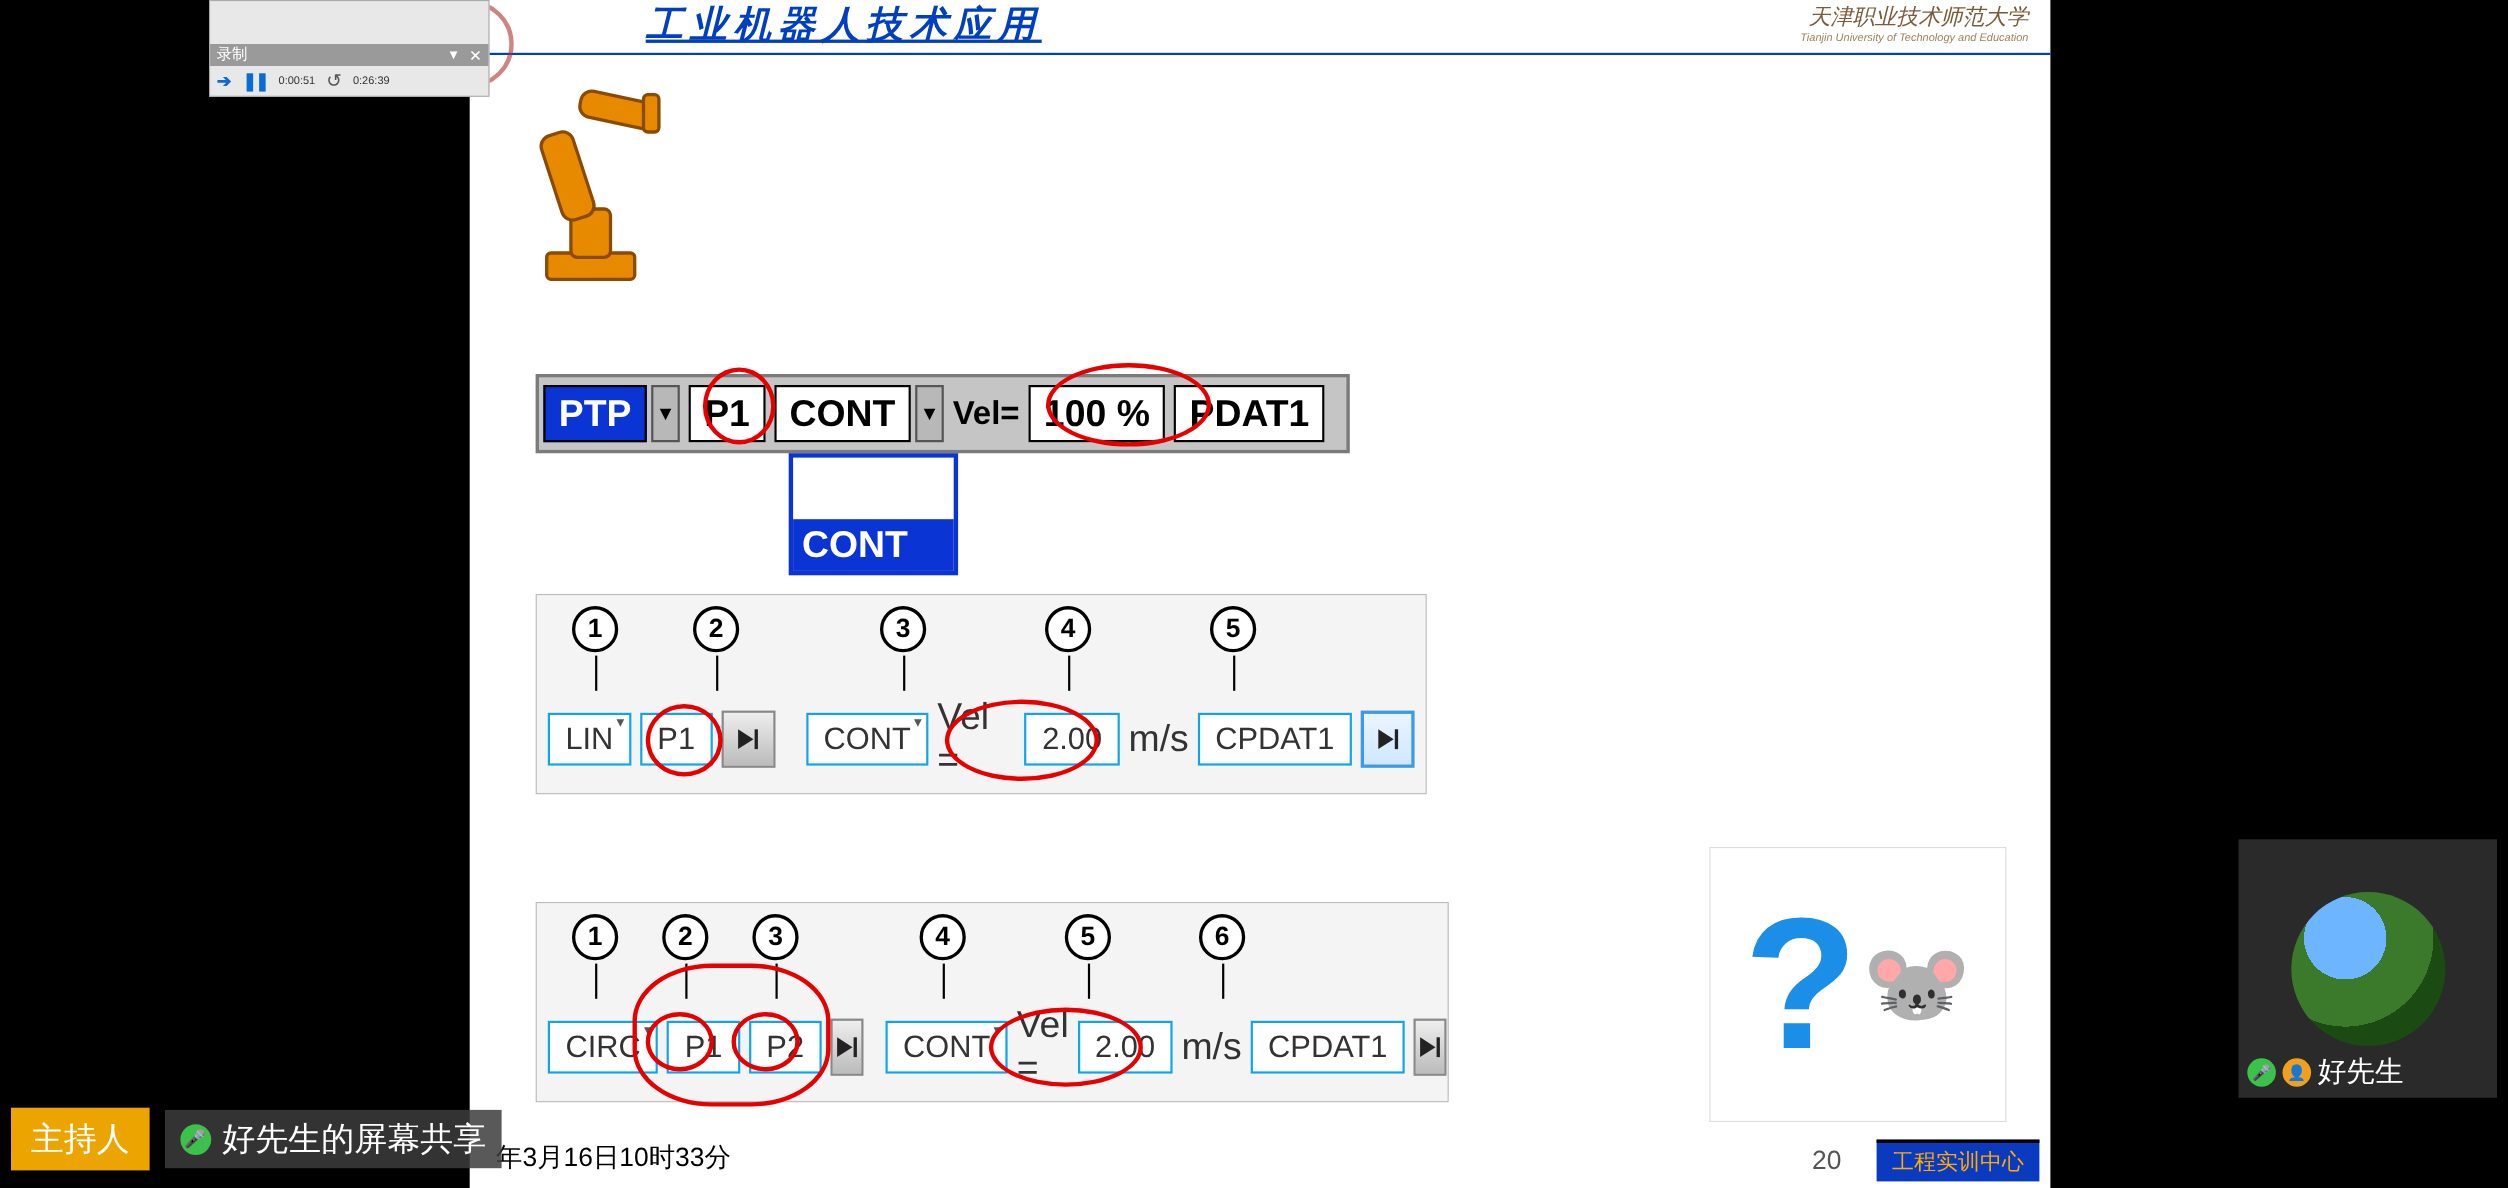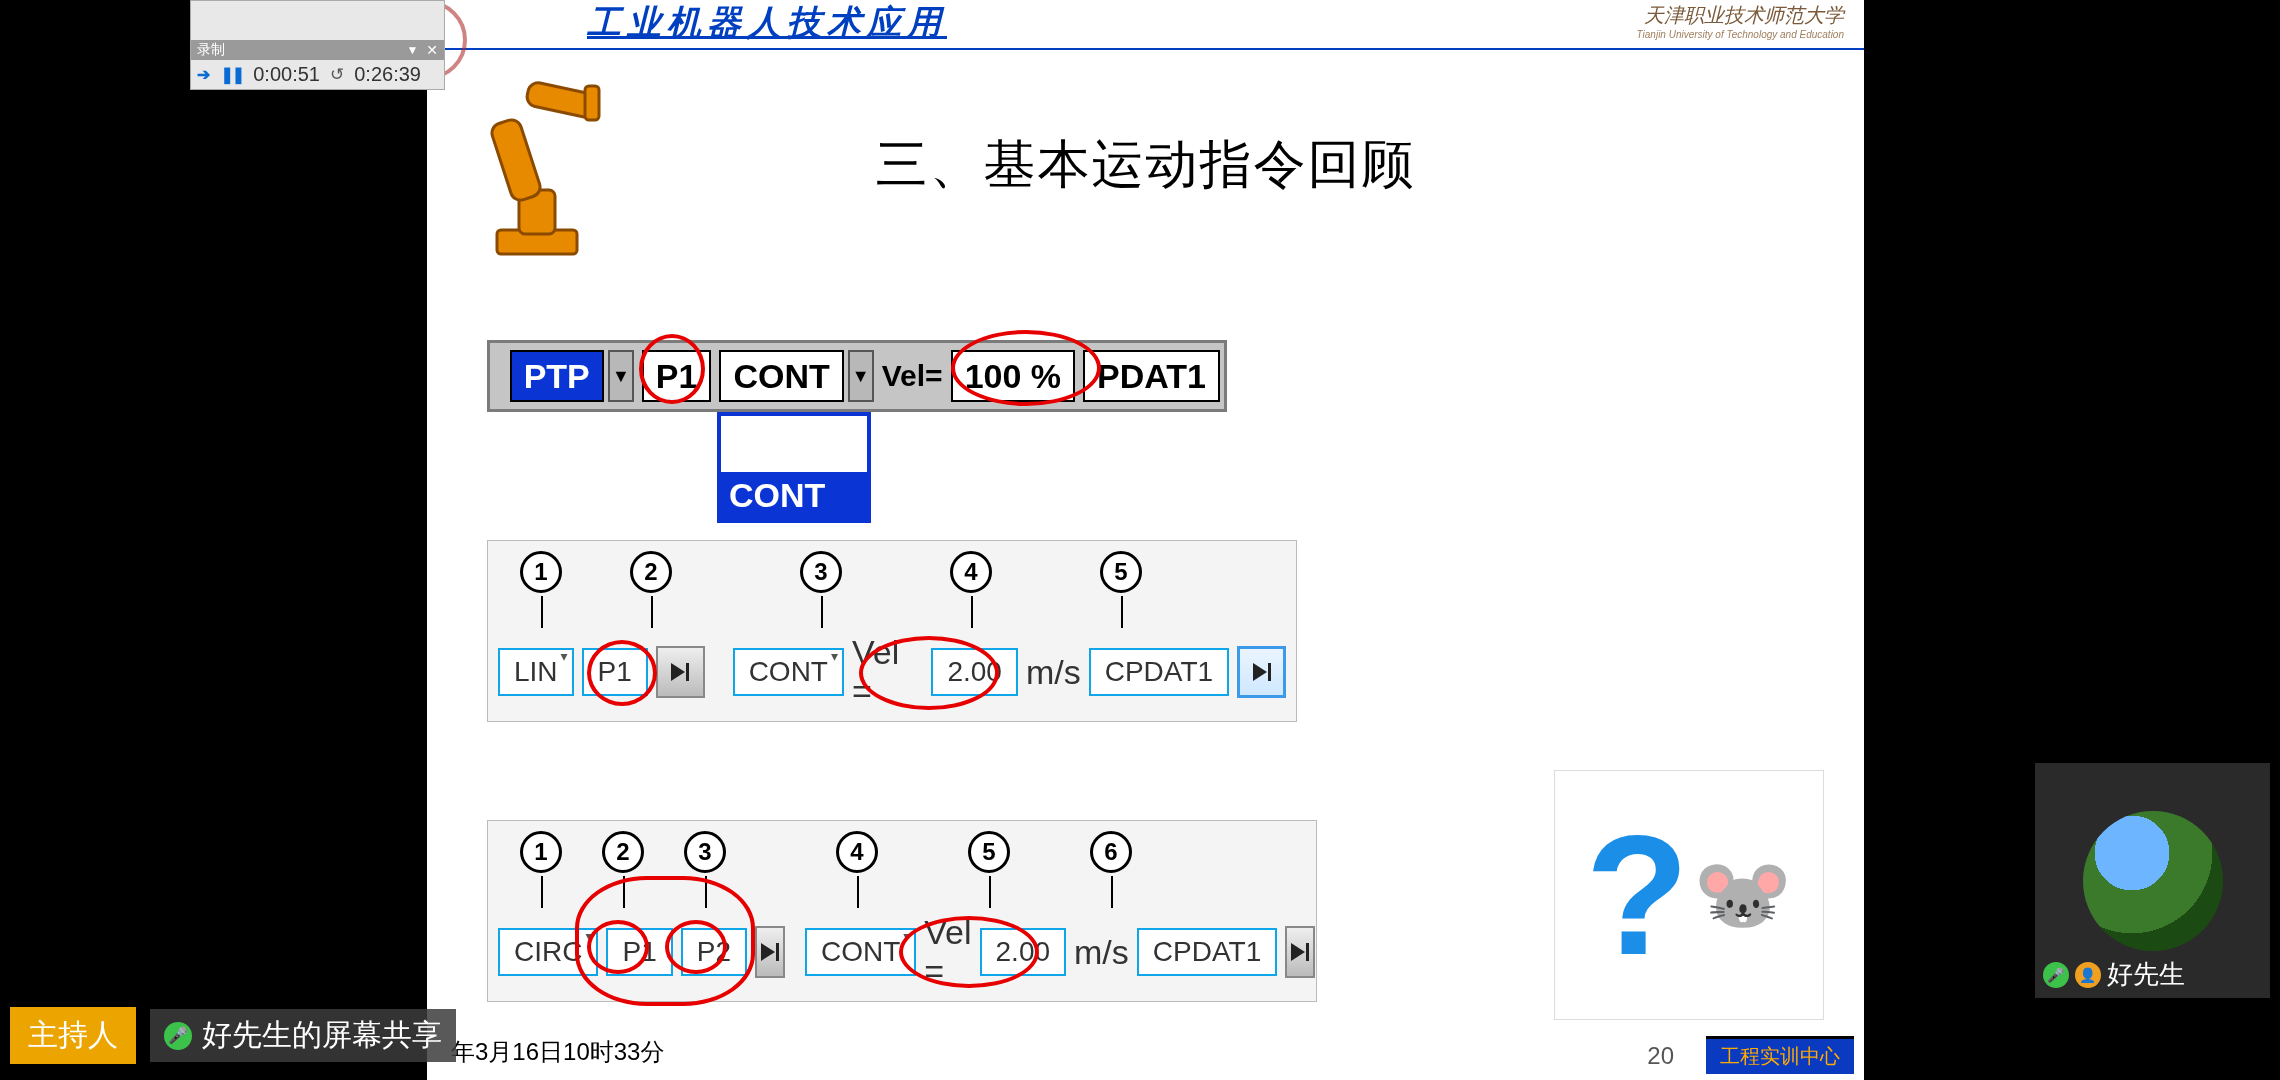--- a/index.html
+++ b/index.html
@@ -35,21 +35,21 @@
   .rec-title .dd { margin-left: auto; font-size: 12px; }
   .rec-title .x { margin-left: 8px; font-size: 14px; }
   .rec-ctrl {
     display: flex;
     align-items: center;
     padding: 3px 6px;
     gap: 10px;
   }
   .rec-ctrl .arrow { color: #0a6bd4; font-weight: bold; }
   .rec-ctrl .pause { color: #0a6bd4; font-weight: bold; letter-spacing: -2px; }
-  .rec-ctrl .t { color: #333; font-size: 20px; }
+  .rec-ctrl .t { color: #333; font-size: 10px; }
   .rec-ctrl .undo { color: #555; font-size: 17px; }
 
   
   .slide {
     position: absolute;
     top: 0;
     left: 427px;
     width: 1437px;
     height: 1080px;
     background: #fff;
@@ -135,21 +135,21 @@
     align-items: center;
     justify-content: center;
   }
   .cmdrow .dd::after { content:"▼"; font-size: 18px; color:#000; }
   .cmdrow .lbl {
     font-size: 30px;
     font-weight: bold;
     padding: 0 4px;
   }
 
-  .row1 { left: 60px; top: 340px; width: 740px; justify-content: flex-end; }
+  .row1 { left: 60px; top: 340px; width: 740px; }
   .cont-dd {
     position: absolute;
     left: 290px; top: 412px;
     width: 154px;
     border: 4px solid #0a35d4;
     background: #fff;
   }
   .cont-dd .blank { height: 56px; }
   .cont-dd .opt {
     background: #0a35d4;
@@ -399,21 +399,20 @@
   <svg class="robot" viewBox="0 0 140 180">
     <g fill="#e88a00" stroke="#8a4a00" stroke-width="3">
       <rect x="30" y="150" width="80" height="24" rx="4"></rect>
       <rect x="52" y="110" width="36" height="44" rx="6"></rect>
       <rect x="34" y="40" width="30" height="80" rx="10" transform="rotate(-18 49 80)"></rect>
       <rect x="60" y="8" width="70" height="24" rx="10" transform="rotate(12 95 20)"></rect>
       <rect x="118" y="6" width="14" height="34" rx="4"></rect>
     </g>
   </svg>
 
-  <div class="slide-subtitle">三、基本运动指令回顾</div>
 
   <div class="cmdrow row1">
     <div class="cell sel">PTP</div>
     <div class="dd"></div>
     <div class="cell">P1</div>
     <div class="cell">CONT</div>
     <div class="dd"></div>
     <span class="lbl">Vel=</span>
     <div class="cell">
       <span>100</span>&nbsp;

